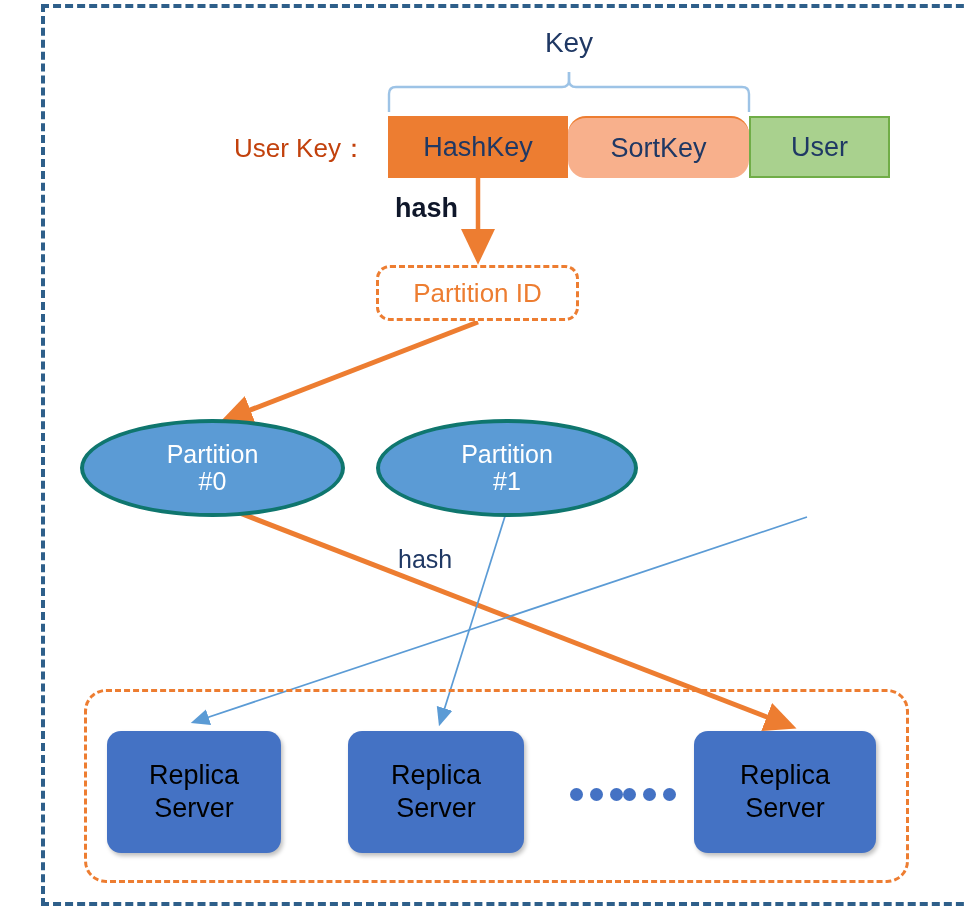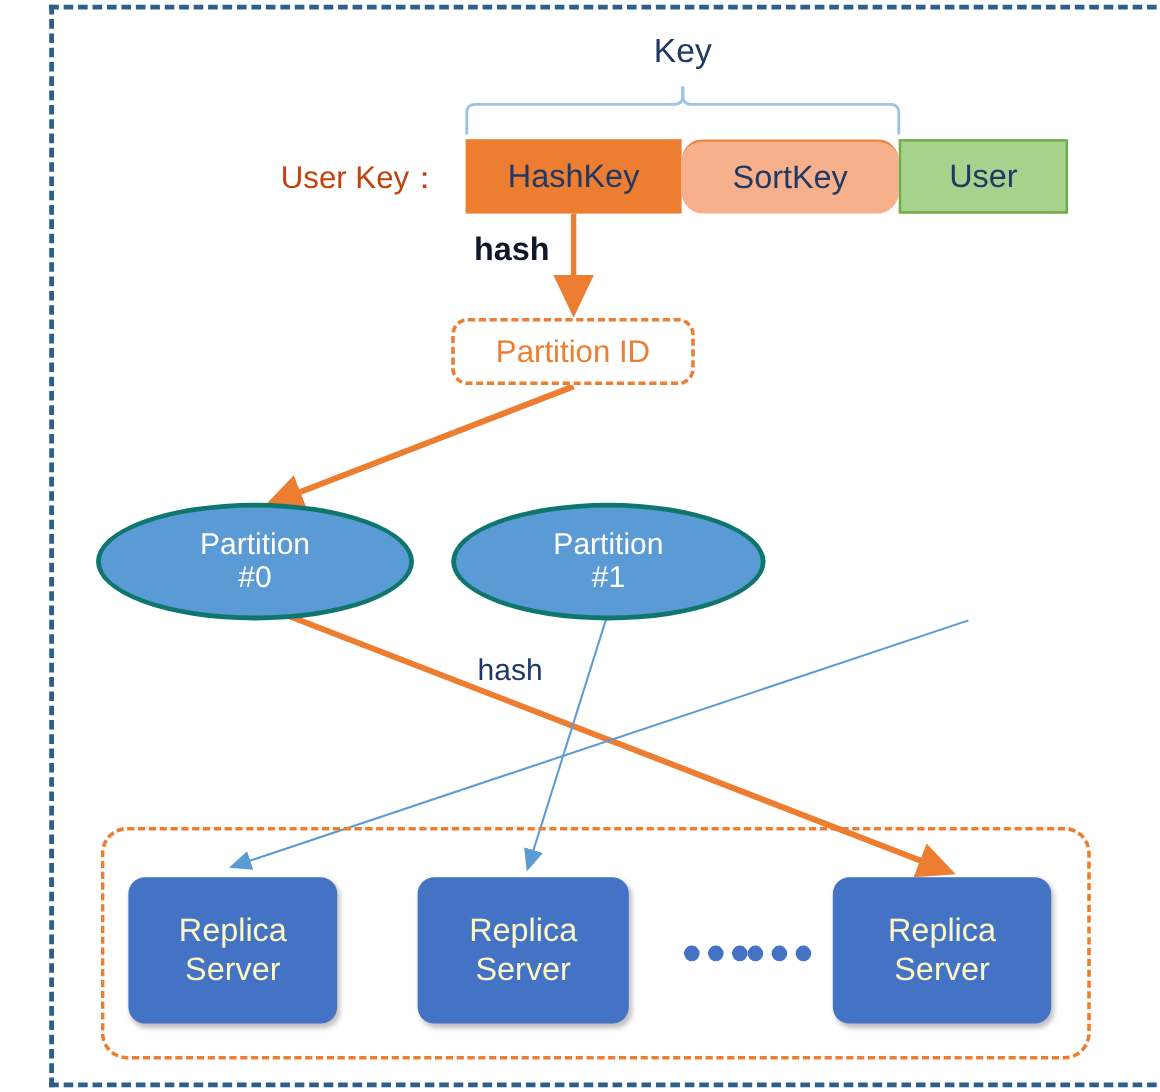--- a/index.html
+++ b/index.html
@@ -149,21 +149,21 @@
   }
   .replica-box {
     position: absolute;
     box-sizing: border-box;
     background: #4472C4;
     border-radius: 14px;
     display: flex;
     align-items: center;
     justify-content: center;
     text-align: center;
-    color: #fef9c3;
+    color: #000000;
     font-size: 27px;
     line-height: 1.22;
     top: 731px;
     height: 122px;
     box-shadow: 2px 3px 4px rgba(0,0,0,0.25);
   }
   #replica-0 { left: 70px;  width: 174px; }
   #replica-1 { left: 311px; width: 176px; }
   #replica-2 { left: 657px; width: 182px; }
   #ellipsis-dots {

